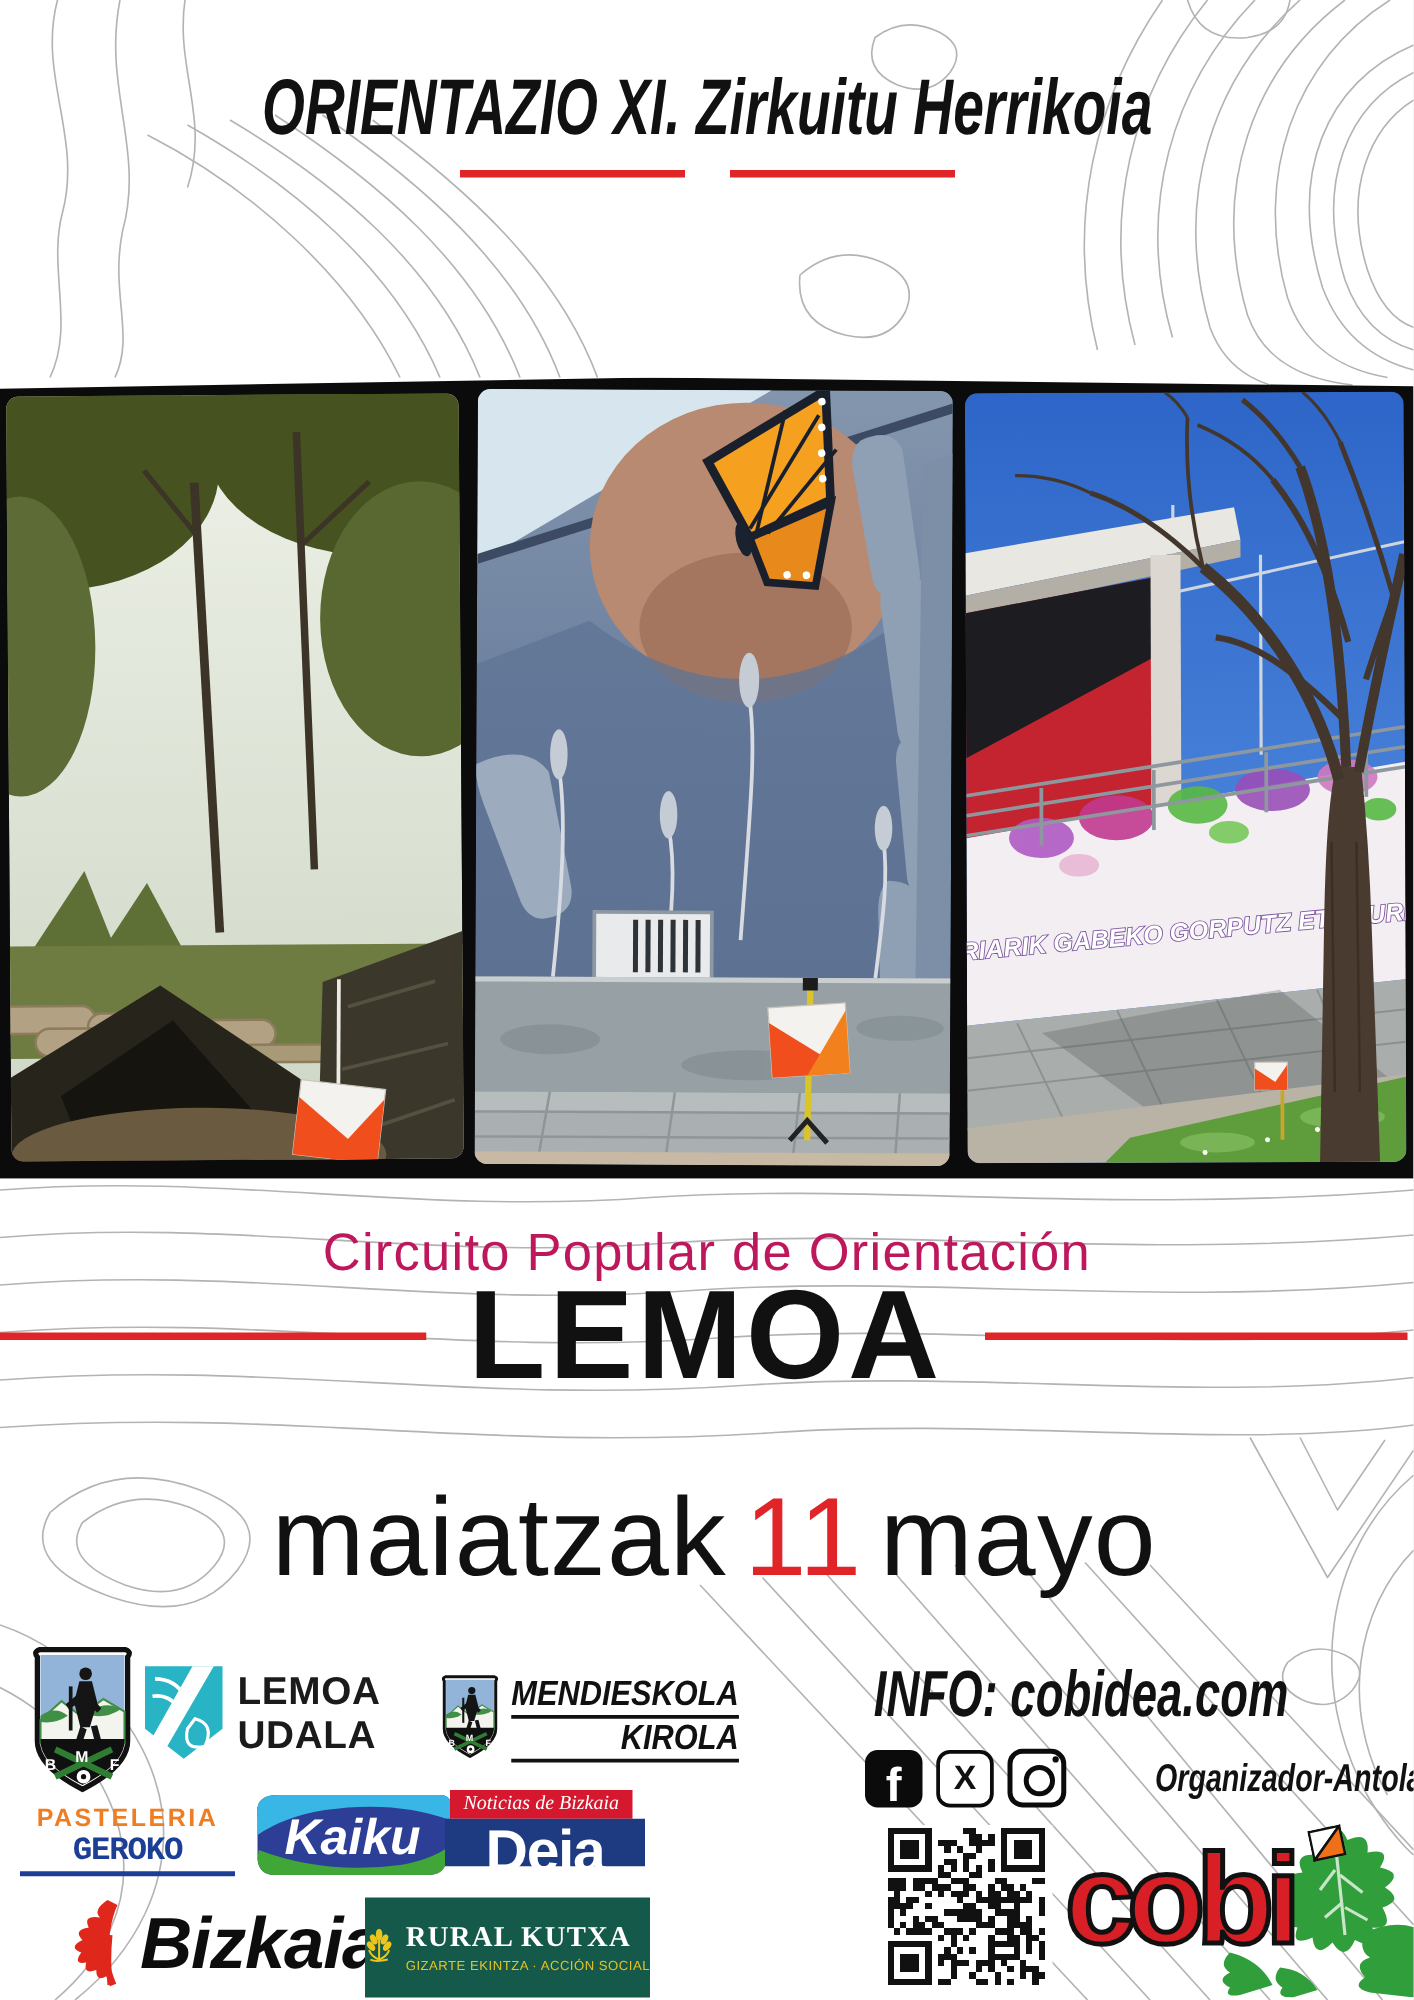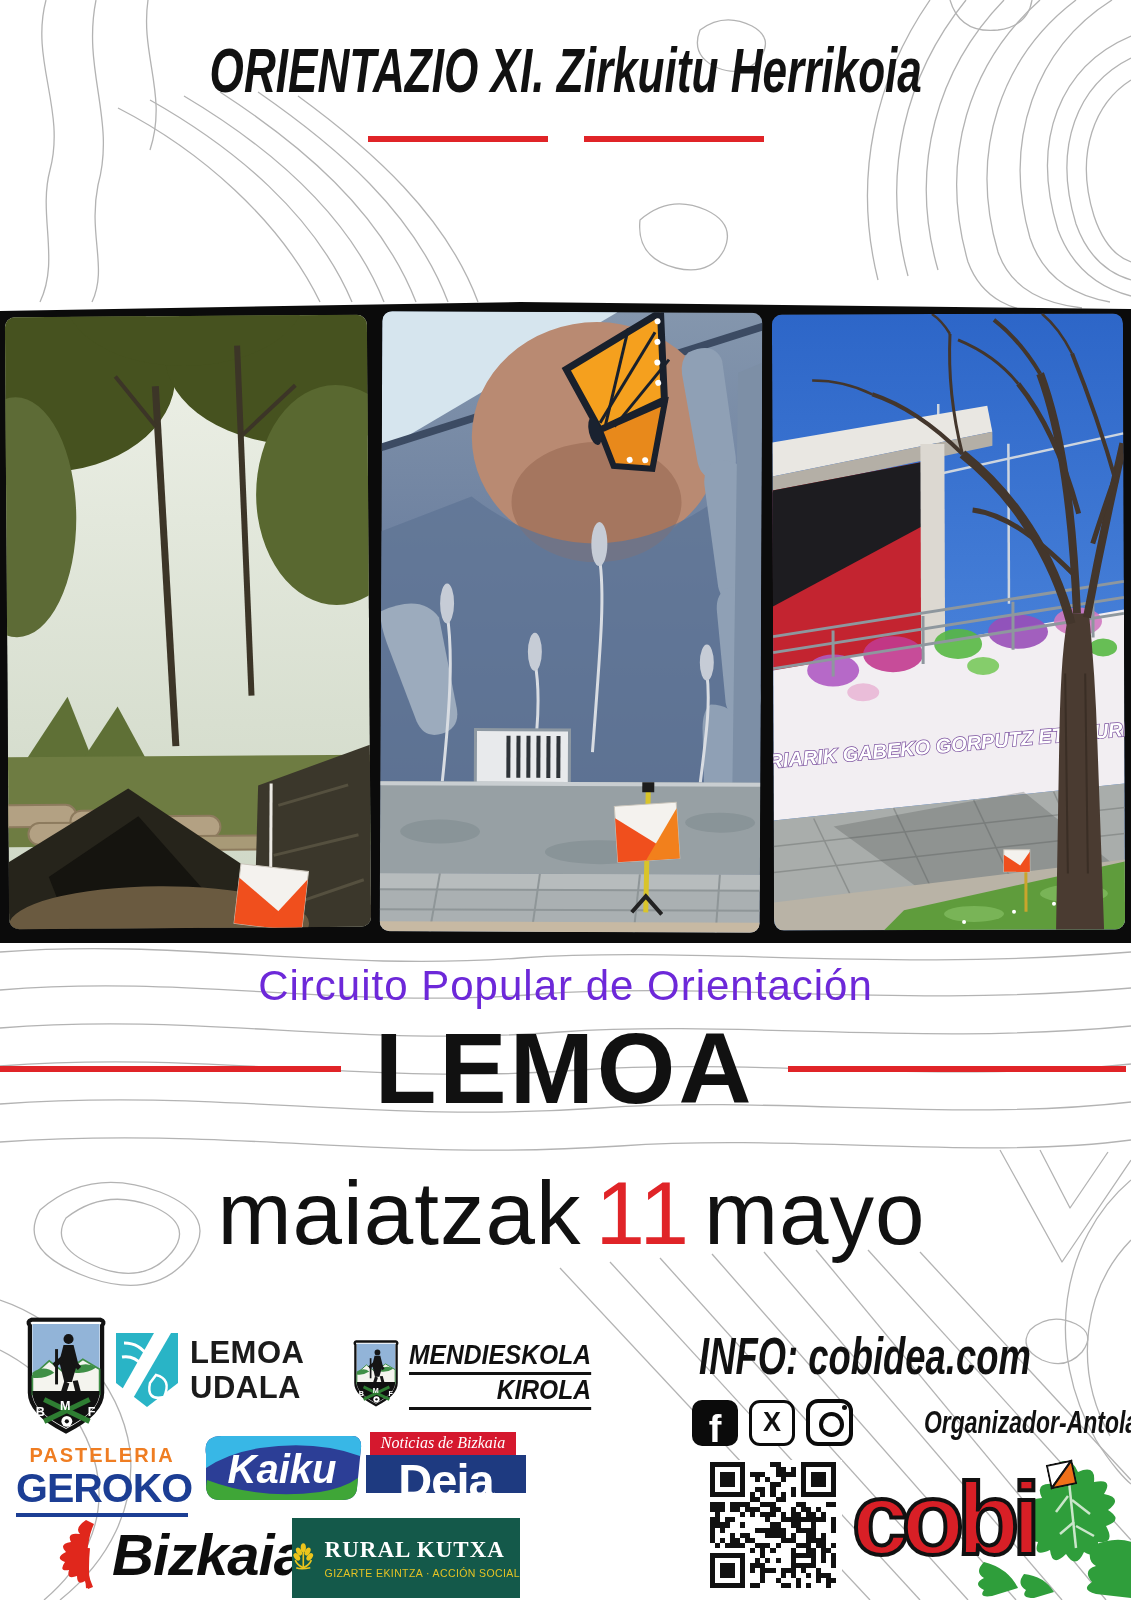--- a/index.html
+++ b/index.html
@@ -5,21 +5,21 @@
   html,body{margin:0;padding:0;background:#e8e8e8;}
   .poster{
     position:relative;width:1131px;height:1600px;margin:0 auto;
     background:#ffffff;overflow:hidden;
     font-family:"Liberation Sans","DejaVu Sans",sans-serif;color:#111;
   }
   .contours{position:absolute;inset:0;z-index:0;}
   .layer{position:absolute;z-index:2;}
 
   
-  .hline{left:0;right:0;text-align:center;white-space:nowrap;}
+  .hline{left:0;right:0;text-align:center;white-space:nowrap;margin-top:16px;}
   .cnd{display:inline-block;transform:scaleX(.70);transform-origin:50% 50%;white-space:nowrap;}
   .cnd74{display:inline-block;transform:scaleX(.74);transform-origin:50% 50%;white-space:nowrap;}
   .title-main{top:34px;font-size:63px;font-weight:700;font-style:italic;letter-spacing:0;}
   .jesus-row{top:136px;left:0;right:0;display:flex;align-items:center;justify-content:center;gap:36px;}
   .redline{height:6px;background:#e02428;}
   .jesus-row .redline{width:180px;}
   .jesus-name{font-size:49px;font-weight:700;}
   .title-es{top:204px;font-size:63px;font-weight:700;font-style:italic;}
 
   
@@ -27,21 +27,21 @@
     position:absolute;left:0;top:302px;width:1131px;height:641px;background:#0b0b0b;z-index:3;
     clip-path:polygon(0 9px,46% 0,100% 7px,100% 100%,0 100%);
   }
   .photo{position:absolute;border-radius:10px;overflow:hidden;background:#222;}
   .photo svg{display:block;width:100%;height:100%;}
   .photo1{left:7px;top:14px;width:362px;height:612px;transform:rotate(-.4deg);}
   .photo2{left:381px;top:10px;width:380px;height:620px;transform:rotate(.25deg);}
   .photo3{left:773px;top:12px;width:351px;height:616px;transform:rotate(-.2deg);}
 
   
-  .series-line{top:962px;font-size:42px;letter-spacing:1px;color:#6d28d9;}
+  .series-line{top:962px;font-size:42px;letter-spacing:1px;color:#be185d;}
   .lemoa-row{top:1018px;left:0;right:0;display:flex;align-items:center;justify-content:center;gap:34px;}
   .lemoa-row .redline{height:6px;}
   .lemoa-row .l{width:350px;margin-left:-14px;}
   .lemoa-row .r{width:338px;}
   .lemoa-word{font-size:101px;font-weight:700;letter-spacing:3px;line-height:1;}
   .tagline{top:1118px;font-size:40px;letter-spacing:1px;}
   .date-line{top:1162px;font-size:89px;letter-spacing:1px;padding-left:12px;}
   .date-line .day{color:#e02428;padding:0 14px;}
 
   
@@ -57,24 +57,24 @@
   .icon-fb{width:46px;height:46px;background:#0b0b0b;border-radius:10px;color:#fff;
     display:flex;align-items:flex-end;justify-content:center;font-weight:700;font-size:38px;line-height:34px;overflow:hidden;}
   .icon-x{width:40px;height:40px;border:3px solid #0b0b0b;border-radius:11px;display:flex;align-items:center;justify-content:center;font-weight:700;font-size:27px;background:#fff;}
   .icon-ig{width:39px;height:39px;border:4px solid #0b0b0b;border-radius:12px;position:relative;background:#fff;}
   .icon-ig .lens{position:absolute;left:50%;top:50%;width:17px;height:17px;margin:-10.5px 0 0 -10.5px;border:4px solid #0b0b0b;border-radius:50%;}
   .icon-ig .dot{position:absolute;right:2px;top:2px;width:5px;height:5px;border-radius:50%;background:#0b0b0b;}
   .organizer{font-size:31px;font-weight:700;font-style:italic;margin-left:10px;white-space:nowrap;}
 
   .geroko{left:16px;top:1444px;width:172px;text-align:center;}
   .geroko .p{color:#ef7d22;font-size:20px;font-weight:700;letter-spacing:2px;}
-  .geroko .g{color:#1c3e94;font-size:41px;font-weight:700;letter-spacing:-1px;line-height:1.05;}
+  .geroko .g{color:#1c3e94;font-size:26px;font-weight:700;letter-spacing:-1px;line-height:1.05;font-family:Liberation Mono, monospace;}
   .geroko .ul{height:4px;background:#1c3e94;margin-top:3px;}
 
-  .deia{left:366px;top:1432px;width:160px;}
+  .deia{left:356px;top:1432px;width:160px;}
   .deia .band{width:146px;margin-left:4px;height:23px;background:#d5182e;color:#fff;text-align:center;
     font-family:"Liberation Serif","DejaVu Serif",serif;font-style:italic;font-size:16px;line-height:22px;}
   .deia .box{height:38px;background:#1e3a80;color:#fff;text-align:center;font-size:47px;font-weight:700;line-height:52px;letter-spacing:-1px;}
 
   .bizkaia{left:52px;top:1518px;display:flex;align-items:center;gap:2px;}
   .bizkaia .txt{font-size:58px;font-style:italic;font-weight:700;letter-spacing:-1px;color:#0d0d0d;}
 
   .rural{left:292px;top:1518px;width:228px;height:80px;background:#14594a;display:flex;align-items:center;justify-content:space-between;gap:10px;}
   .rural .t1{color:#fff;font-family:"Liberation Serif","DejaVu Serif",serif;font-weight:700;font-size:23px;letter-spacing:1px;white-space:nowrap;}
   .rural .t2{color:#e5c324;font-size:10.5px;letter-spacing:.4px;margin-top:4px;white-space:nowrap;}

